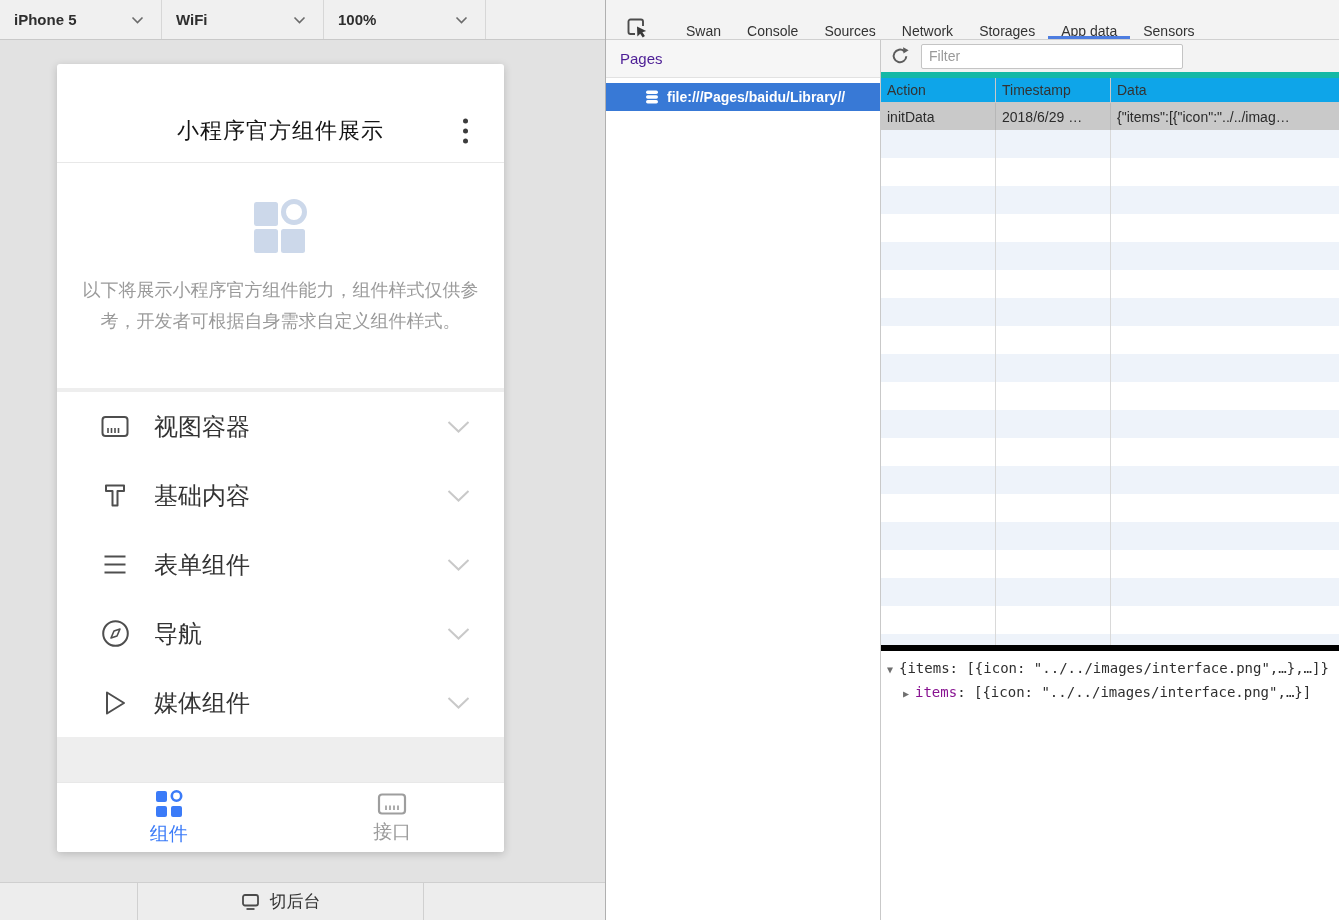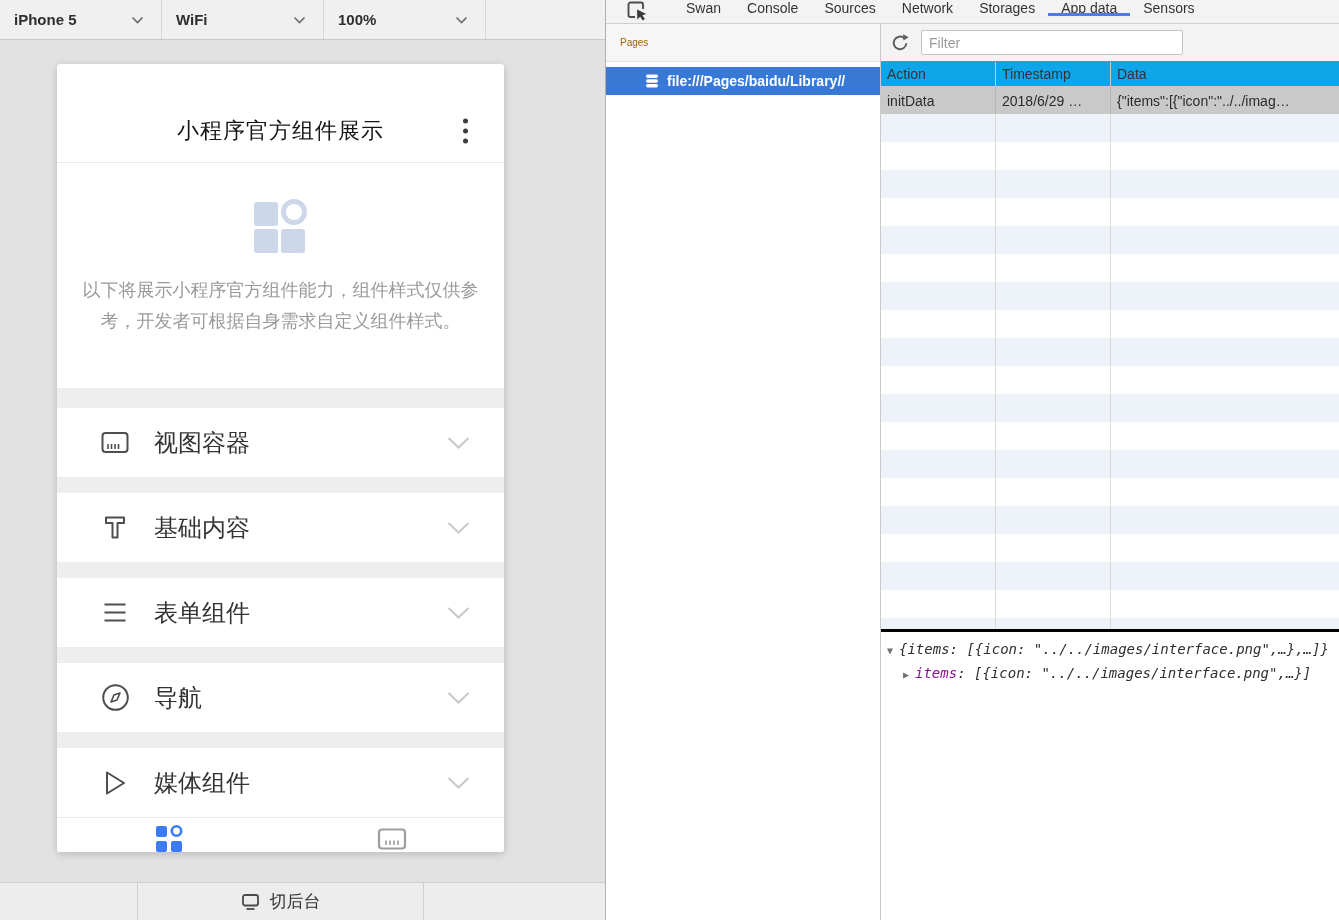--- a/index.html
+++ b/index.html
@@ -22,76 +22,76 @@
   .phone-header { height:63px; flex:none; border-bottom:1px solid #e8e8e8; position:relative;
                   display:flex; align-items:center; justify-content:center;margin-top:36px; }
   .phone-title { font-size:22px; color:#151515; letter-spacing:1px; }
   .kebab { position:absolute; right:36px; top:50%; transform:translateY(-50%); display:flex; flex-direction:column; gap:5px; cursor:pointer; }
   .kebab i { width:5px; height:5px; border-radius:50%; background:#3c3c3c; display:block; }
 
   .phone-hero { height:225px; flex:none; display:flex; flex-direction:column; align-items:center; }
   .hero-icon { margin-top:36px; }
   .hero-desc { margin-top:22px; width:402px; text-align:center; font-size:18px; line-height:31px; color:#9a9a9a; }
 
-  .phone-list { flex:1; background:#eee; padding-top:20px; display:flex; flex-direction:column; gap:16px; }
+  .phone-list { flex:1; background:#eee; padding-top:4px; display:flex; flex-direction:column; }
   .prow { height:69px; flex:none; background:#fff; display:flex; align-items:center; padding-left:43px; position:relative; cursor:pointer; }
   .picon { width:30px; display:flex; align-items:center; justify-content:center; }
   .plabel { margin-left:24px; font-size:24px; color:#333; }
   .prow-chev { position:absolute; right:34px; top:50%; transform:translateY(-50%); }
 
   .phone-tabbar { height:70px; flex:none; border-top:1px solid #e8e8e8; display:flex; background:#fff; }
   .ptab { flex:1; display:flex; flex-direction:column; align-items:center; justify-content:center; gap:2px; cursor:pointer; }
   .ptab-label { font-size:19px; color:#9b9b9b; }
   .ptab.active .ptab-label { color:#3b7bf8; }
 
   .sim-bottombar { position:absolute; bottom:0; left:0; width:605px; height:38px; background:#ededed;
                    border-top:1px solid #cfcfcf; display:flex; }
   .bb-sec1 { width:138px; border-right:1px solid #d0d0d0; }
   .bb-sec2 { width:286px; border-right:1px solid #d0d0d0; display:flex; align-items:center; justify-content:center; gap:10px; cursor:pointer; }
   .bb-sec3 { flex:1; }
   .bb-label { font-size:17px; color:#333; }
 
   
   .devtools { flex:1; border-left:1px solid #b0b0b0; display:flex; flex-direction:column; background:#fff; min-width:0; }
-  .dt-toolbar { height:24px; flex:none; background:#f3f3f3; border-bottom:1px solid #d0d0d0; display:flex; align-items:flex-start; padding-left:16px; }
+  .dt-toolbar { height:40px; flex:none; background:#f3f3f3; border-bottom:1px solid #d0d0d0; display:flex; align-items:flex-end; padding-left:16px; }
   .inspect-btn { width:30px; display:flex; align-items:center; justify-content:center; cursor:pointer; }
   .dt-sep { width:1px; background:#c9c9c9; margin:9px 10px; }
   .dt-tab { display:flex; align-items:center; padding:0 13px; font-size:14px; color:#333; position:relative; cursor:pointer; white-space:nowrap; }
   .dt-tab.active::after { content:""; position:absolute; left:0; right:0; bottom:0; height:3px; background:#4d7de0; }
 
   .dt-body { flex:1; display:flex; min-height:0; }
   .pages { width:275px; flex:none; border-right:1px solid #c9c9c9; background:#fff; display:flex; flex-direction:column; }
-  .pages-header { height:38px; flex:none; display:flex; align-items:center; padding-left:14px; font-size:10px; color:#a16207;
+  .pages-header { height:38px; flex:none; display:flex; align-items:center; padding-left:14px; font-size:15px; color:#4c1d95;
                   background:#f6f6f6; border-bottom:1px solid #e2e2e2; }
   .page-row { height:28px; margin-top:5px; background:#3879d6; color:#fff; font-weight:bold; font-size:14px;
               display:flex; align-items:center; padding-left:38px; gap:7px; white-space:nowrap; overflow:hidden; cursor:pointer; }
   .page-row svg { flex:none; }
 
   .datapanel { flex:1; display:flex; flex-direction:column; background:#fff; min-width:0; }
-  .filter-row { height:38px; flex:none; background:#f3f3f3; border-bottom:1px solid #14b8a6; display:flex; align-items:center; padding-left:8px; gap:10px; }
+  .filter-row { height:38px; flex:none; background:#f3f3f3; border-bottom:6px solid #14b8a6; display:flex; align-items:center; padding-left:8px; gap:10px; }
   .refresh-btn { width:22px; height:22px; display:flex; align-items:center; justify-content:center; cursor:pointer; }
   .filter-input { width:262px; height:25px; border:1px solid #c4c4c4; border-radius:2px; font-size:14px; padding:0 7px; color:#333;
                   font-family:"Liberation Sans","DejaVu Sans",sans-serif; outline:none; }
   .filter-input::placeholder { color:#9a9a9a; }
 
   .grid-head { height:25px; flex:none; background:#0ea5e9; border-bottom:1px solid #c9c9c9; display:flex; font-size:14px; color:#333; }
   .cell { padding:0 6px; display:flex; align-items:center; white-space:nowrap; overflow:hidden; }
   .c0 { width:115px; flex:none; border-right:1px solid #c9c9c9; }
   .c1 { width:115px; flex:none; border-right:1px solid #c9c9c9; }
   .c2 { flex:1; min-width:0; }
   .grid-row { display:flex; }
   .grid-row.sel { height:27px; flex:none; background:#c9c9c9; font-size:14px; color:#2b2b2b; }
   .grid-row.sel .c0, .grid-row.sel .c1 { border-right-color:#b7b7b7; }
   .grid-empty { height:515px; flex:none; overflow:hidden; }
   .grid-row.empty { height:28px; }
   .grid-row.empty .c0, .grid-row.empty .c1 { border-right-color:#d9d9d9; }
   .grid-row.empty.stripe { background:#eef3fa; }
 
-  .tree { flex:1; border-top:3px solid #000000; background:#fff; font-family:"DejaVu Sans Mono","Liberation Mono",monospace;
-          font-size:14px; color:#2f2f2f; padding:6px 0 0 6px; line-height:22px; white-space:nowrap; overflow:hidden;font-style:italic; }
+  .tree { flex:1; border-top:6px solid #000000; background:#fff; font-family:"DejaVu Sans Mono","Liberation Mono",monospace;
+          font-size:14px; color:#2f2f2f; padding:6px 0 0 6px; line-height:22px; white-space:nowrap; overflow:hidden; }
   .tree-line { overflow:hidden; }
   .tree-line.indent { padding-left:16px; }
   .expander { display:inline-block; width:12px; font-size:10px; color:#6f6f6f; cursor:pointer; }
   .tree-key { color:#881391; }
 
   svg { display:block; }
 </style>
 </head>
 <body>
 

